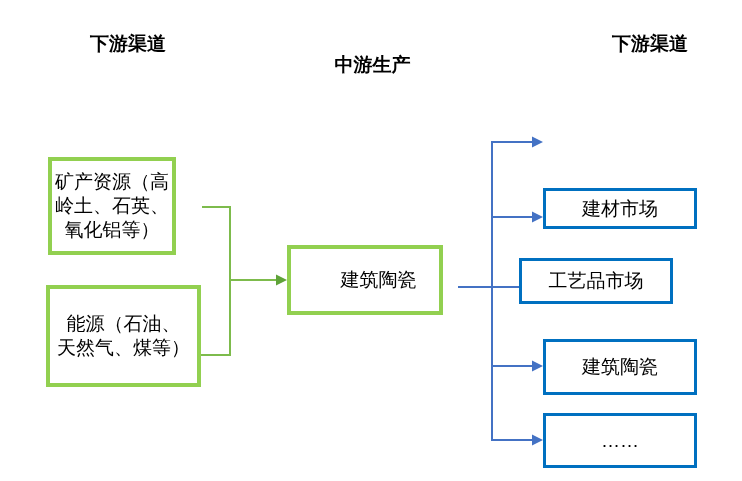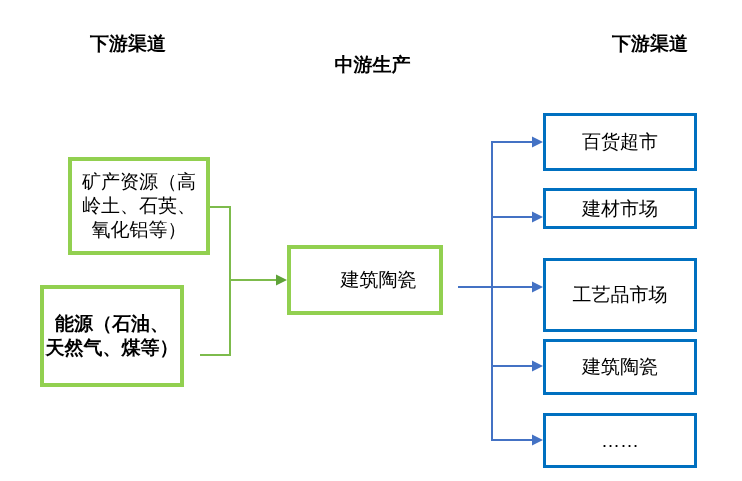--- a/index.html
+++ b/index.html
@@ -41,26 +41,26 @@
   }
   .node .label {
     white-space: pre-line;
   }
   .green-node {
     border: 4px solid #92D050;
   }
   .blue-node {
     border: 3px solid #0070C0;
   }
-  #box-minerals  { left: 48px;  top: 157px; width: 142px; height: 98px; margin-left: 20px;  }
-  #box-energy    { left: 40px;  top: 285px; width: 144px; height: 102px; font-weight: bold; }
+  #box-minerals  { left: 48px;  top: 157px; width: 128px; height: 98px;  }
+  #box-energy    { left: 46px;  top: 285px; width: 155px; height: 102px; }
   #box-ceramics  { left: 287px; top: 245px; width: 156px; height: 70px; padding-left: 27px;  }
   #box-dept      { left: 543px; top: 113px; width: 154px; height: 58px;  }
   #box-material  { left: 543px; top: 188px; width: 154px; height: 41px;  }
-  #box-crafts    { left: 543px; top: 258px; width: 154px; height: 74px;  }
+  #box-crafts    { left: 519px; top: 258px; width: 154px; height: 46px;  }
   #box-ecom      { left: 543px; top: 339px; width: 154px; height: 56px;  }
   #box-more      { left: 543px; top: 413px; width: 154px; height: 55px;  }
   #hdr-upstream   { left: 48px;  width: 160px; }
   #hdr-midstream  { left: 287px; width: 171px; margin-top: 21px; }
   #hdr-downstream { left: 573px; width: 154px; }
   svg.connectors {
     position: absolute;
     left: 0;
     top: 0;
     z-index: 1;
@@ -110,23 +110,20 @@
   </div>
   <div class="node green-node" id="box-energy">
     <span class="label">能源（石油、
 天然气、煤等）</span>
   </div>
 
   <div class="node green-node" id="box-ceramics">
     <span class="label">建筑陶瓷</span>
   </div>
 
-  <div class="node blue-node" id="box-dept">
-    <span class="label">百货超市</span>
-  </div>
   <div class="node blue-node" id="box-material">
     <span class="label">建材市场</span>
   </div>
   <div class="node blue-node" id="box-crafts">
     <span class="label">工艺品市场</span>
   </div>
   <div class="node blue-node" id="box-ecom">
     <span class="label">建筑陶瓷</span>
   </div>
   <div class="node blue-node" id="box-more">

